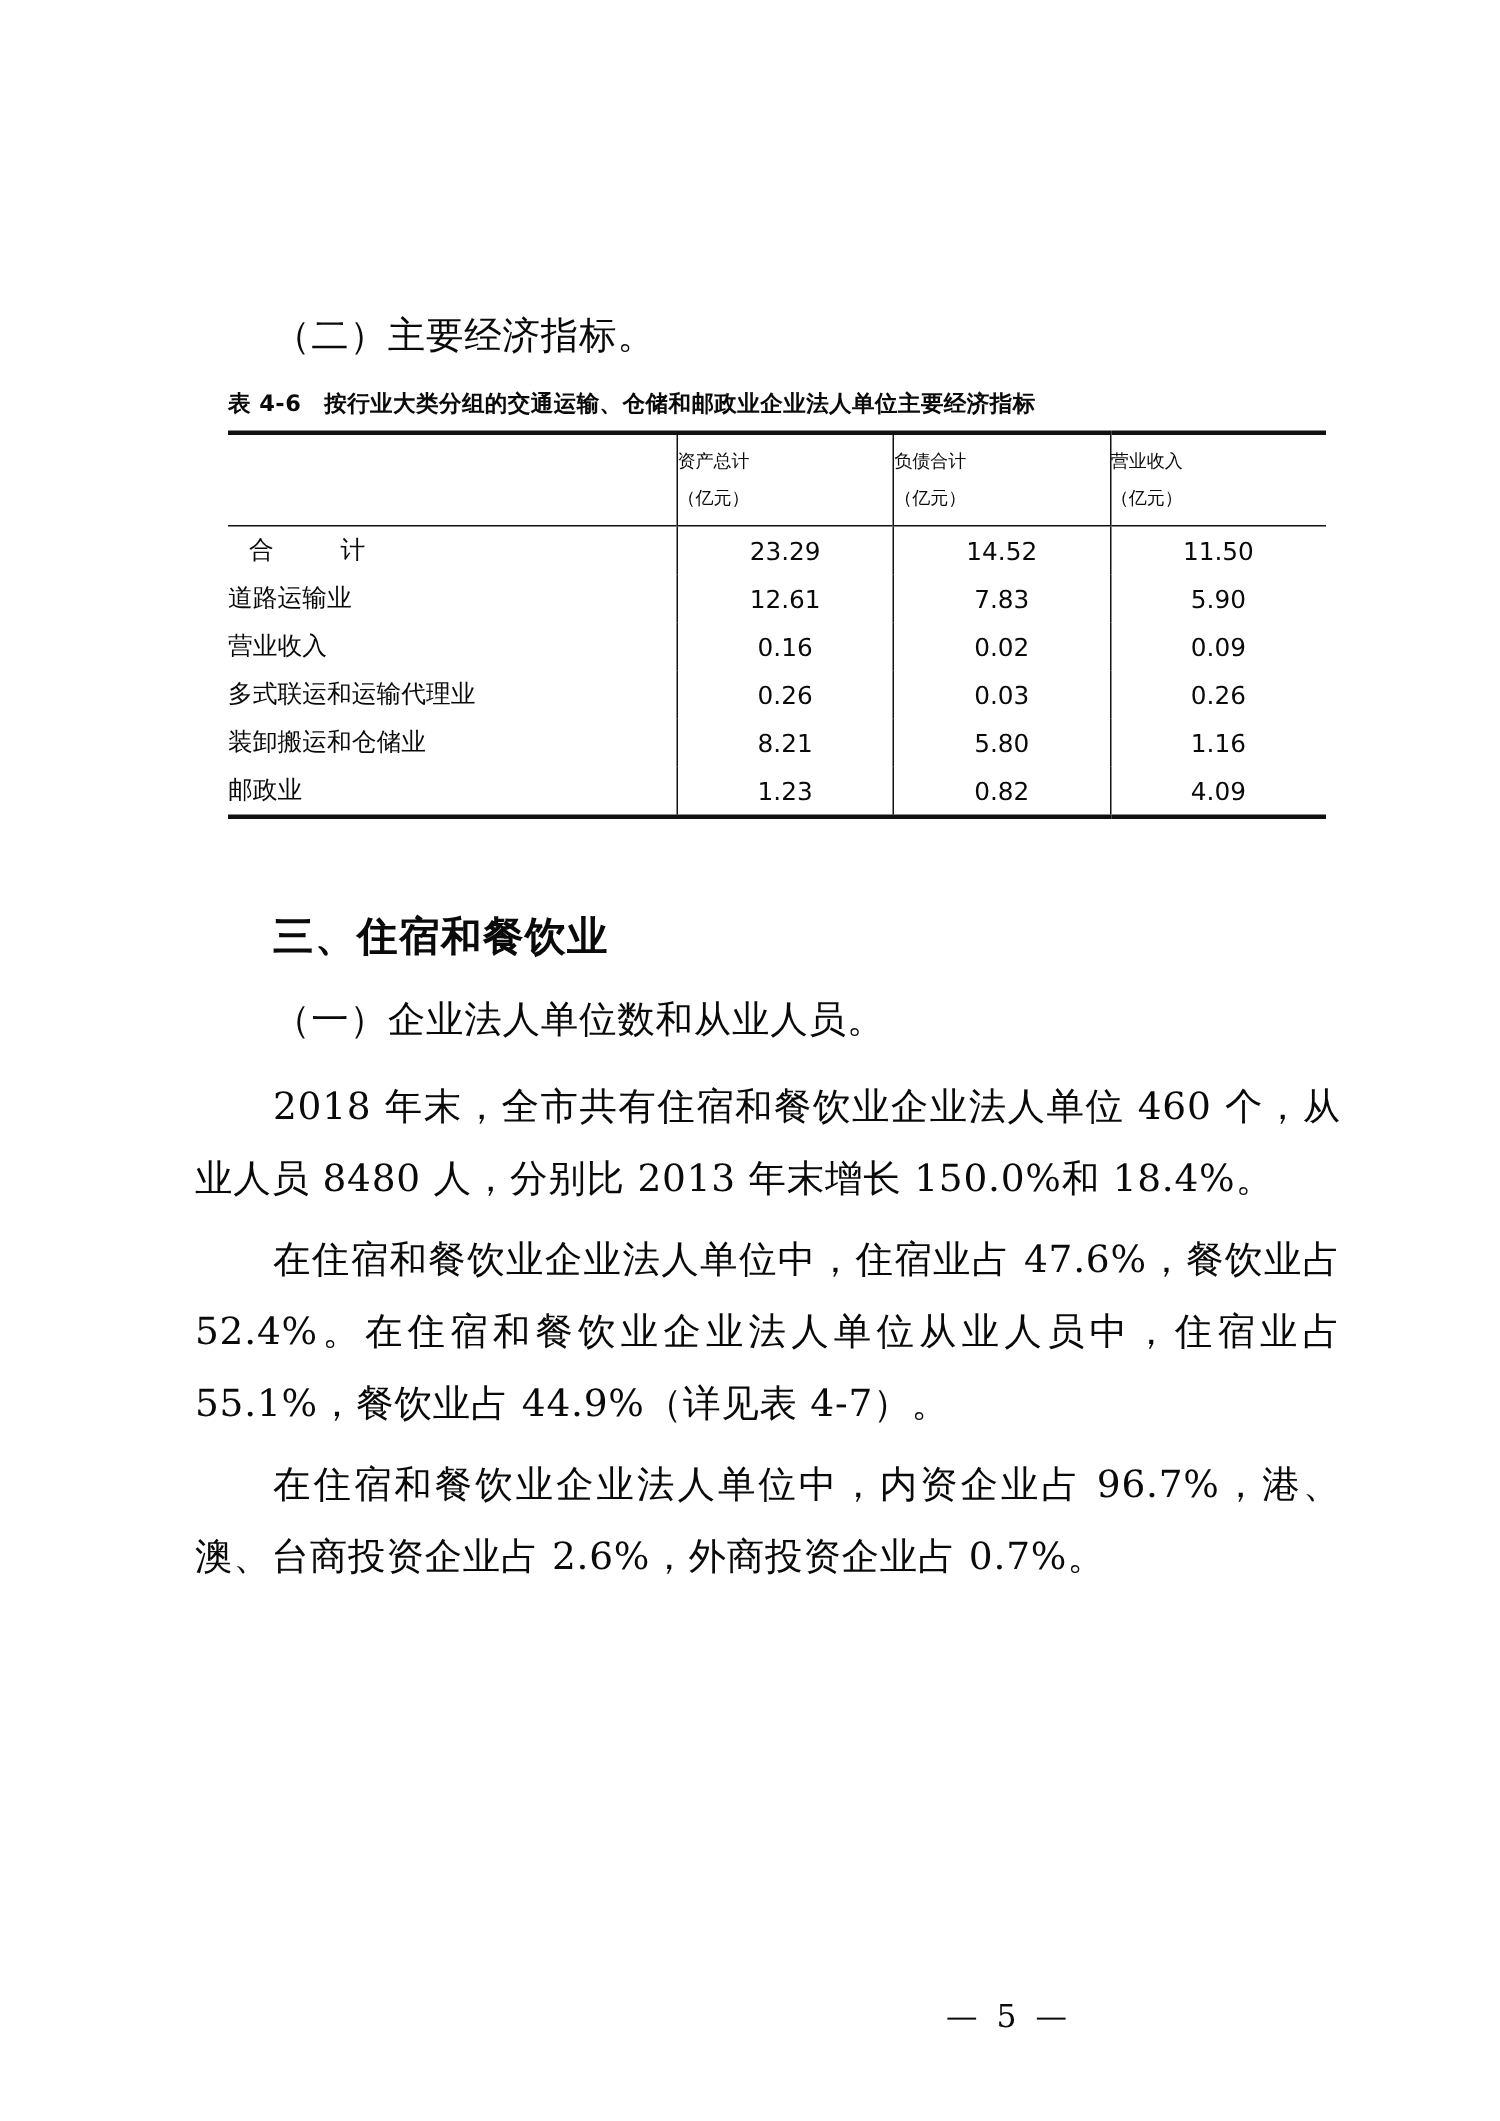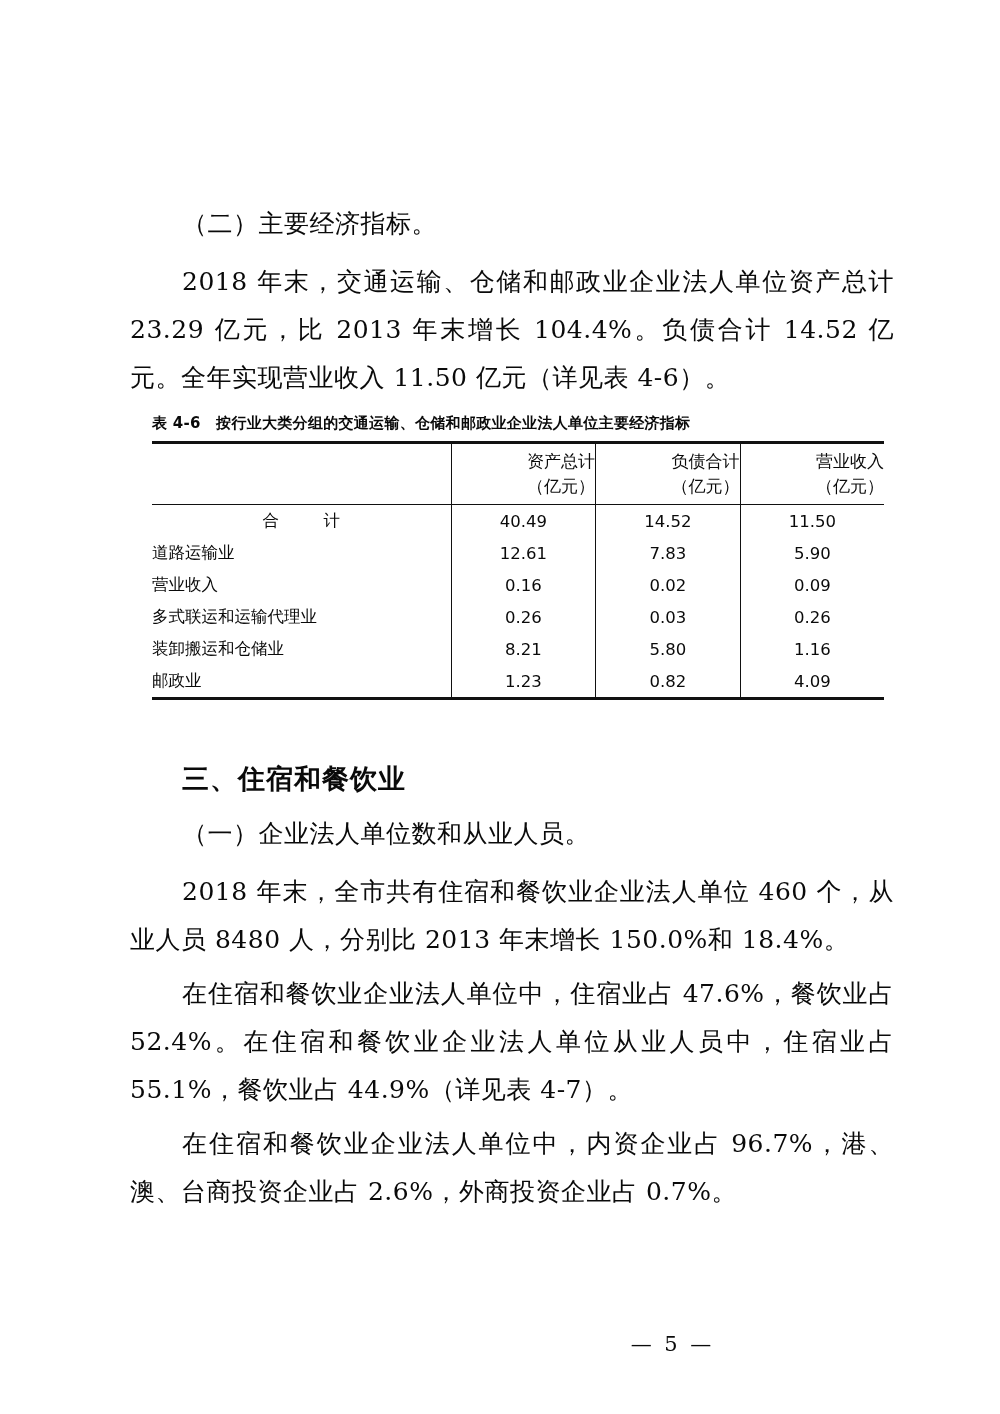--- a/index.html
+++ b/index.html
@@ -70,40 +70,39 @@
     font-size: 17px;
     font-family: "DejaVu Sans", "Liberation Sans", sans-serif;
   }
   table.stat td, table.stat th {
     padding: 0;
     font-weight: normal;
   }
   .thead-row td {
     height: 60px;
     vertical-align: middle;
-    text-align: right;
+    text-align: left;
     line-height: 25px;
     font-weight: bold;
-    font-size: 17px;
+    font-size: 12px;
   }
   .top-border { border-top: 3px solid #111; }
   .mid-border-top { border-top: 1.5px solid #111; }
   .bottom-border { border-bottom: 3px solid #111; }
   .vline { border-left: 1px solid #111; }
   .body-row td {
     height: 32px;
     vertical-align: middle;
     font-size: 16.5px;
   }
   .row-label {
     text-align: left;
     padding-left: 28px;
   }
   .row-label-total {
-    text-align: center;
     letter-spacing: 14px;
     padding-left: 0;
     text-indent: 14px;
   }
   .num {
     text-align: center;
   }
   .bold { font-weight: bold; }
 
   .footer {
@@ -118,21 +117,20 @@
   }
   .footer span { display: inline-block; margin-left: 345px; }
 </style>
 </head>
 <body>
 
 <div class="page">
 
   <div class="heading-sub">（二）主要经济指标。</div>
 
-  <p class="para indent">2018 年末，交通运输、仓储和邮政业企业法人单位资产总计 23.29 亿元，比 2013 年末增长 104.4%。负债合计 14.52 亿元。全年实现营业收入 11.50 亿元（详见表 4-6）。</p>
 
   <div class="table-block">
     <div class="table-caption">表 4-6　按行业大类分组的交通运输、仓储和邮政业企业法人单位主要经济指标</div>
     <table class="stat">
       <tbody>
           <tr class="thead-row">
         <td class="top-border" style="width:300px;"></td>
         <td class="top-border vline" style="width:144px;">
           <div>资产总计</div>
           <div>（亿元）</div>
@@ -142,21 +140,21 @@
           <div>（亿元）</div>
         </td>
         <td class="top-border vline" style="width:144px;">
           <div>营业收入</div>
           <div>（亿元）</div>
         </td>
       </tr>
 
       <tr class="body-row">
         <td class="mid-border-top row-label row-label-total bold">合　计</td>
-        <td class="mid-border-top vline num">40.49</td>
+        <td class="mid-border-top vline num">23.29</td>
         <td class="mid-border-top vline num bold">14.52</td>
         <td class="mid-border-top vline num bold">11.50</td>
       </tr>
 
       <tr class="body-row">
         <td class="row-label">道路运输业</td>
         <td class="vline num">12.61</td>
         <td class="vline num">7.83</td>
         <td class="vline num">5.90</td>
       </tr>

